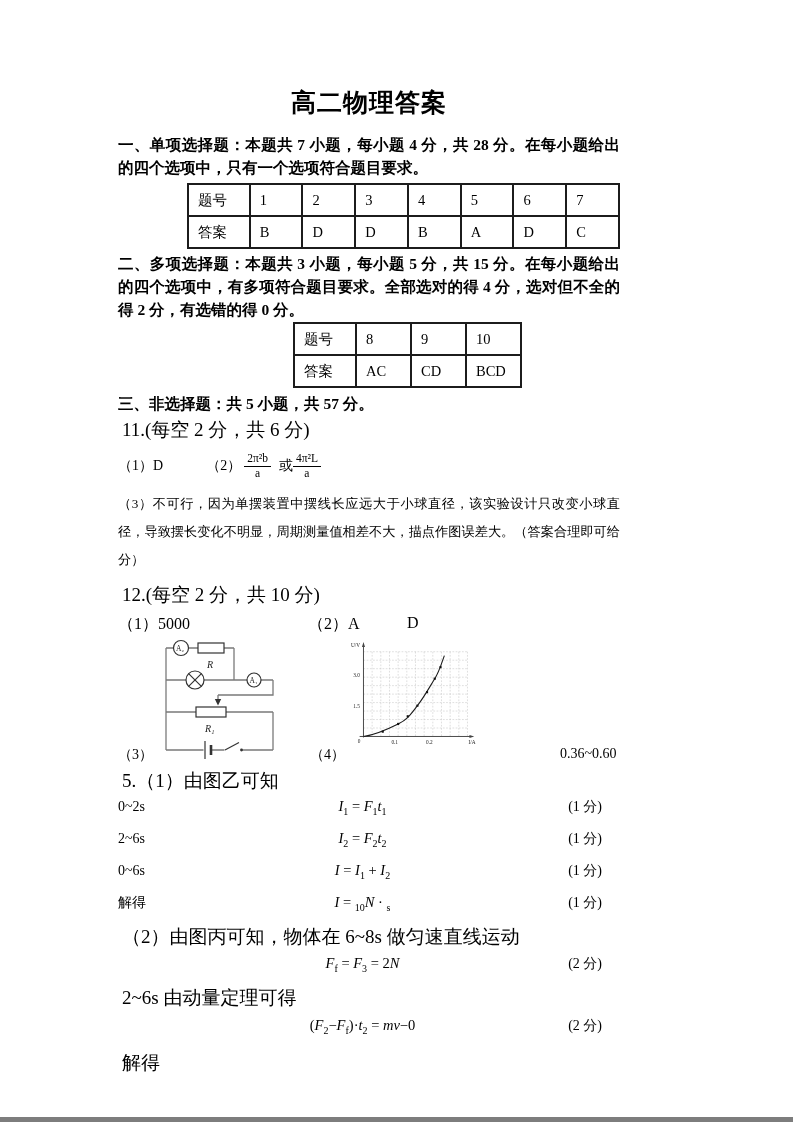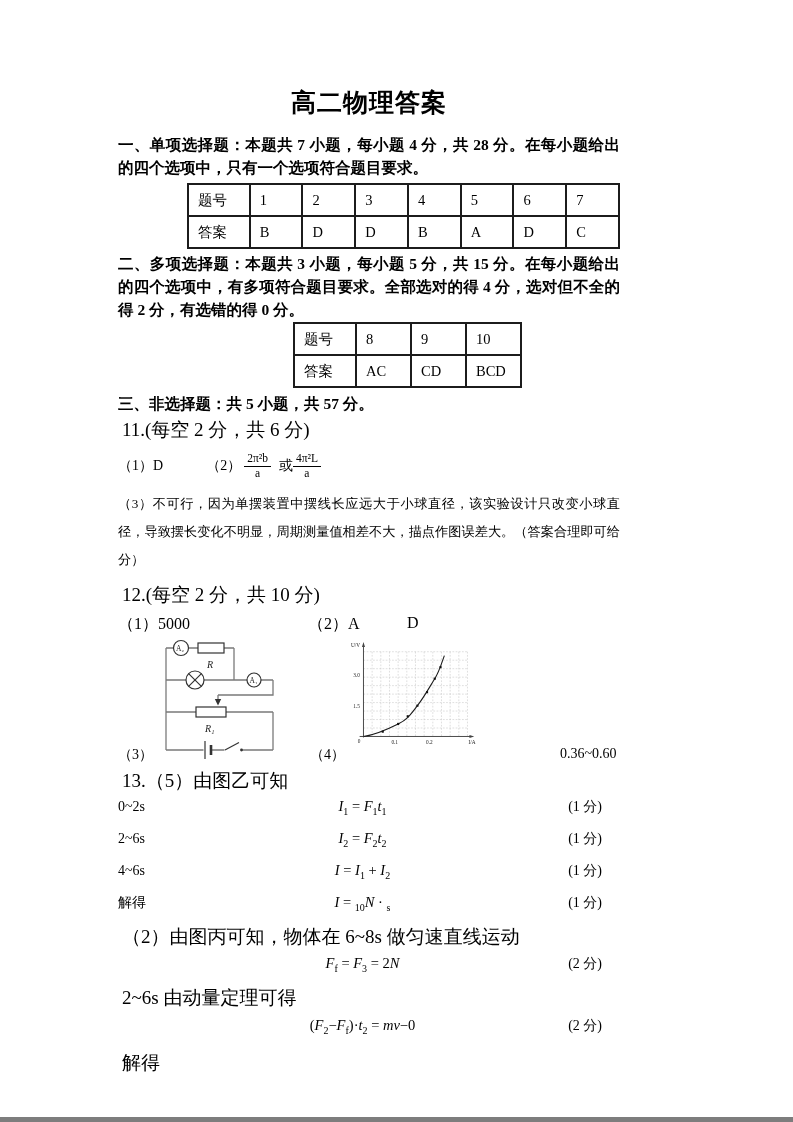--- a/index.html
+++ b/index.html
@@ -184,34 +184,34 @@
       <text class="svgtxt" x="43" y="110" font-size="5.5">0.1</text>
       <text class="svgtxt" x="79" y="110" font-size="5.5">0.2</text>
       <text class="svgtxt" x="123" y="110" font-size="5.5">I/A</text>
     </svg>
 
     <span class="dlabel dl3">（3）</span>
     <span class="dlabel dl4">（4）</span>
     <span class="dlabel dlr">0.36~0.60</span>
   </div>
 
-  <p class="body-line mt4">13.（5）由图乙可知</p>
+  <p class="body-line mt4">5.（1）由图乙可知</p>
 
   <div class="eqrow" style="margin-top:6px">
     <span class="lab">0~2s</span>
     <span class="eq"><i>I</i><sub>1</sub> = <i>F</i><sub>1</sub><i>t</i><sub>1</sub></span>
     <span class="score">(1 分)</span>
   </div>
   <div class="eqrow">
     <span class="lab">2~6s</span>
     <span class="eq"><i>I</i><sub>2</sub> = <i>F</i><sub>2</sub><i>t</i><sub>2</sub></span>
     <span class="score">(1 分)</span>
   </div>
   <div class="eqrow">
-    <span class="lab">4~6s</span>
+    <span class="lab">0~6s</span>
     <span class="eq"><i>I</i> = <i>I</i><sub>1</sub> + <i>I</i><sub>2</sub></span>
     <span class="score">(1 分)</span>
   </div>
   <div class="eqrow">
     <span class="lab">解得</span>
     <span class="eq"><i>I</i> = <sub>10</sub><i>N</i> · <sub>s</sub></span>
     <span class="score">(1 分)</span>
   </div>
 
   <p class="body-line">（2）由图丙可知，物体在 6~8s 做匀速直线运动</p>

